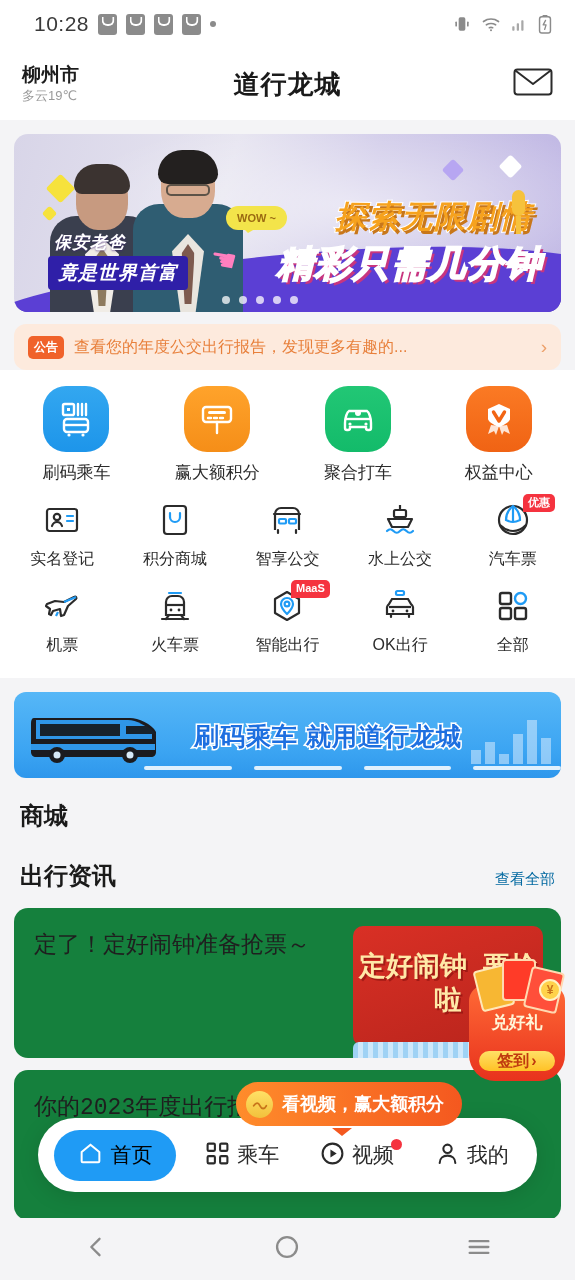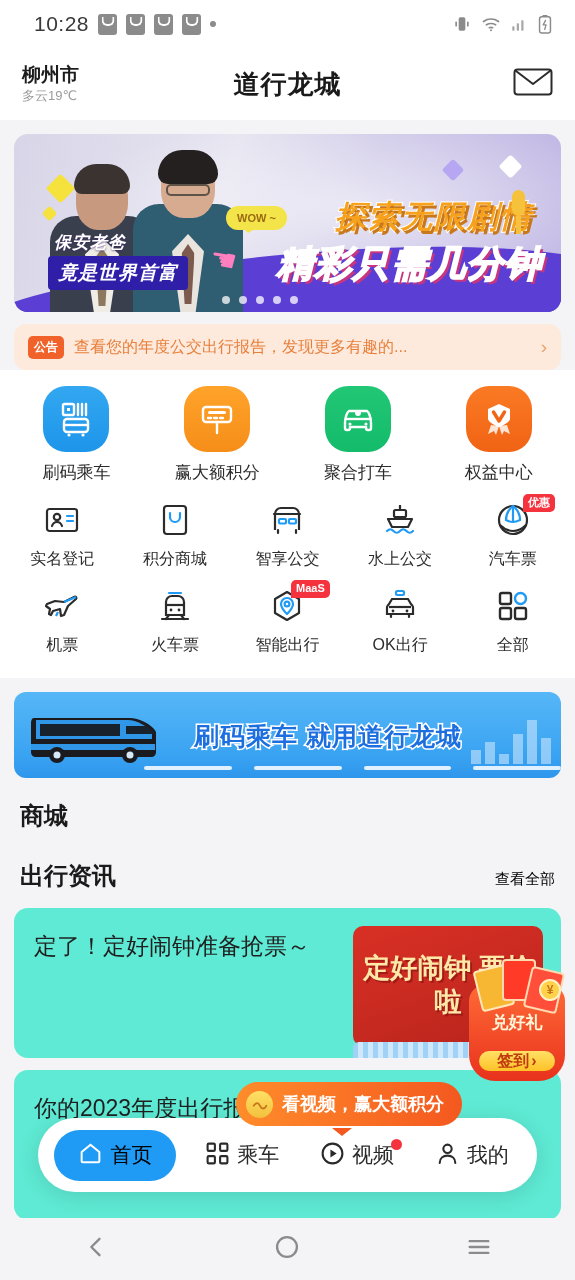--- a/index.html
+++ b/index.html
@@ -186,24 +186,24 @@
   }
   .promo-road { position: absolute; left:0; right:0; bottom: 8px; height: 4px; display:flex; gap: 22px; padding-left: 130px; }
   .promo-road i { flex:1; height:4px; background: rgba(255,255,255,.85); display:block; border-radius:2px; }
   .promo-bus { position: absolute; left: 16px; bottom: 10px; z-index: 4; }
   .promo-city { position: absolute; right: 10px; bottom: 14px; display: flex; align-items: flex-end; gap: 4px; opacity: .55; }
   .promo-city i { display:block; width: 10px; background: #d7ecfd; }
 
   
   .sec-title { font-size: 24px; font-weight: bold; color: #1a1a1a; padding: 22px 20px 6px; }
   .sec-head { display:flex; align-items: baseline; }
-  .sec-more { margin-left: auto; font-size: 15px; color: #000000; padding-right: 20px; }
+  .sec-more { margin-left: auto; font-size: 15px; color: #0369a1; padding-right: 20px; }
   .news-card {
-    margin: 10px 14px 0; background: #5eead4; border-radius: 14px;
-    padding: 22px 20px; min-height: 150px; position: relative; overflow: hidden;
+    margin: 10px 14px 0; background: #15803d; border-radius: 14px;
+    padding: 22px 20px; min-height: 150px; position: relative; overflow: hidden; font-family: Liberation Mono, monospace;
   }
   .news-title { font-size: 23px; color: #1f1f1f; line-height: 1.4; }
   .news-thumb {
     position: absolute; right: 18px; top: 18px; width: 190px; height: 120px;
     border-radius: 10px; background: linear-gradient(160deg,#d93025,#b8241c);
     display:flex; align-items:center; justify-content:center; text-align:center;
   }
   .news-thumb span {
     font-size: 27px; font-weight: bold; color: #ffe9a8; line-height: 1.25;
     text-shadow: 2px 2px 0 rgba(120,10,10,.5);

